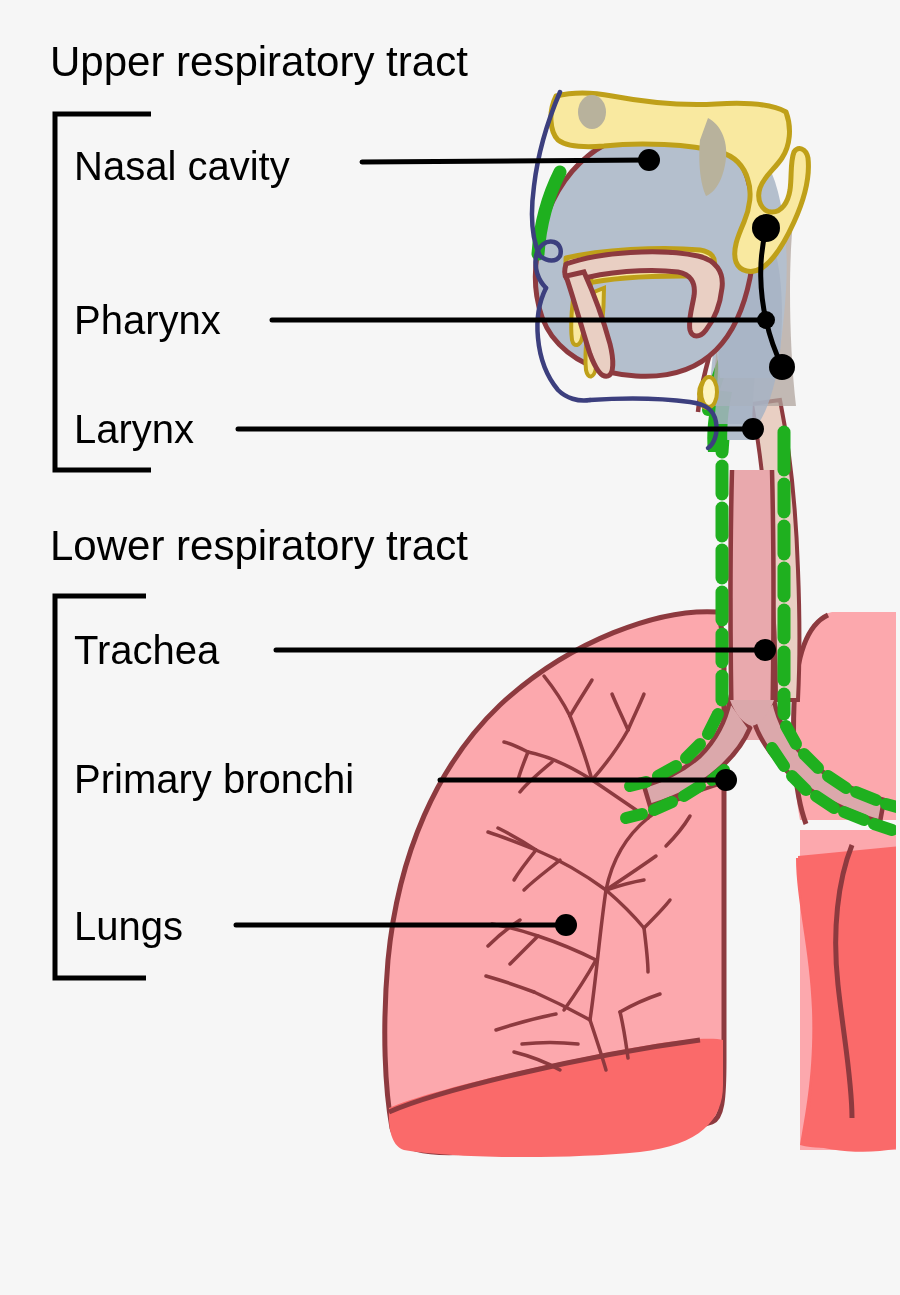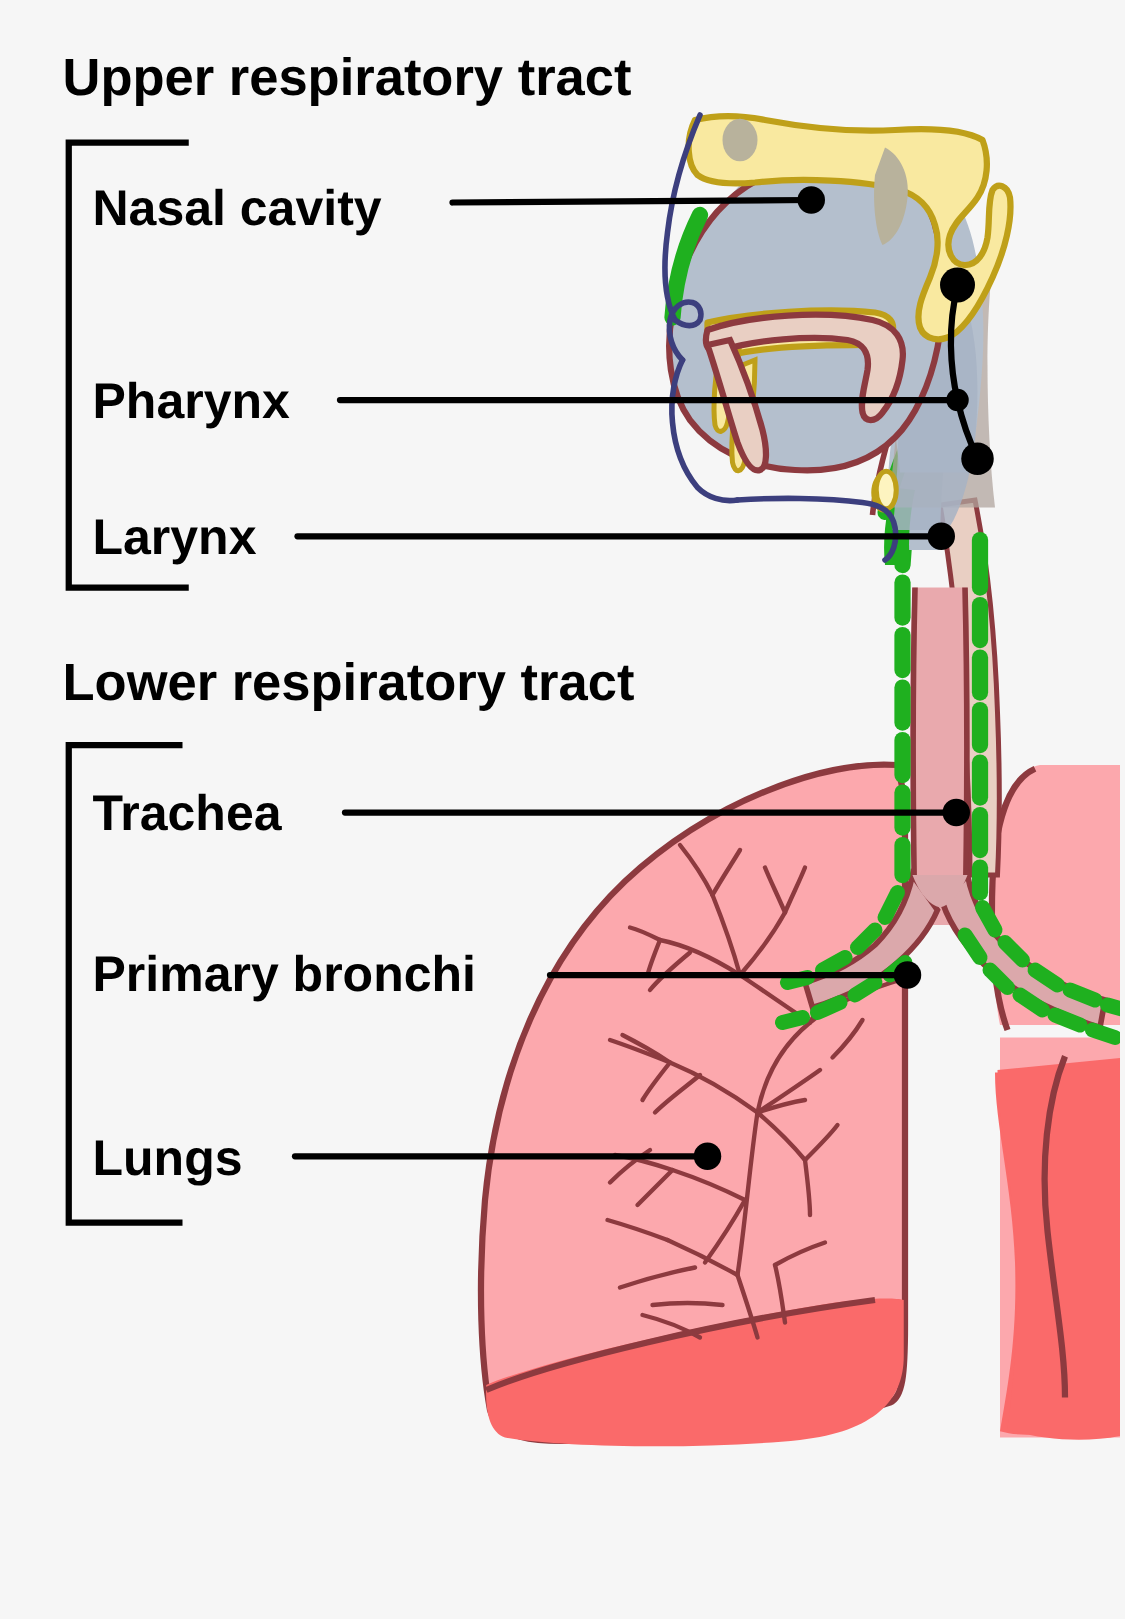--- a/index.html
+++ b/index.html
@@ -8,21 +8,20 @@
     padding: 0;
     background: #f6f6f6;
   }
   #page {
     position: relative;
     width: 896px;
     height: 1295px;
     background: #f6f6f6;
     overflow: hidden;
     font-family: "Liberation Sans", sans-serif;
-    font-weight: bold;
   }
   #diagram-svg {
     position: absolute;
     left: 0;
     top: 0;
     width: 900px;
     height: 1295px;
     display: block;
   }
   .section-title {

